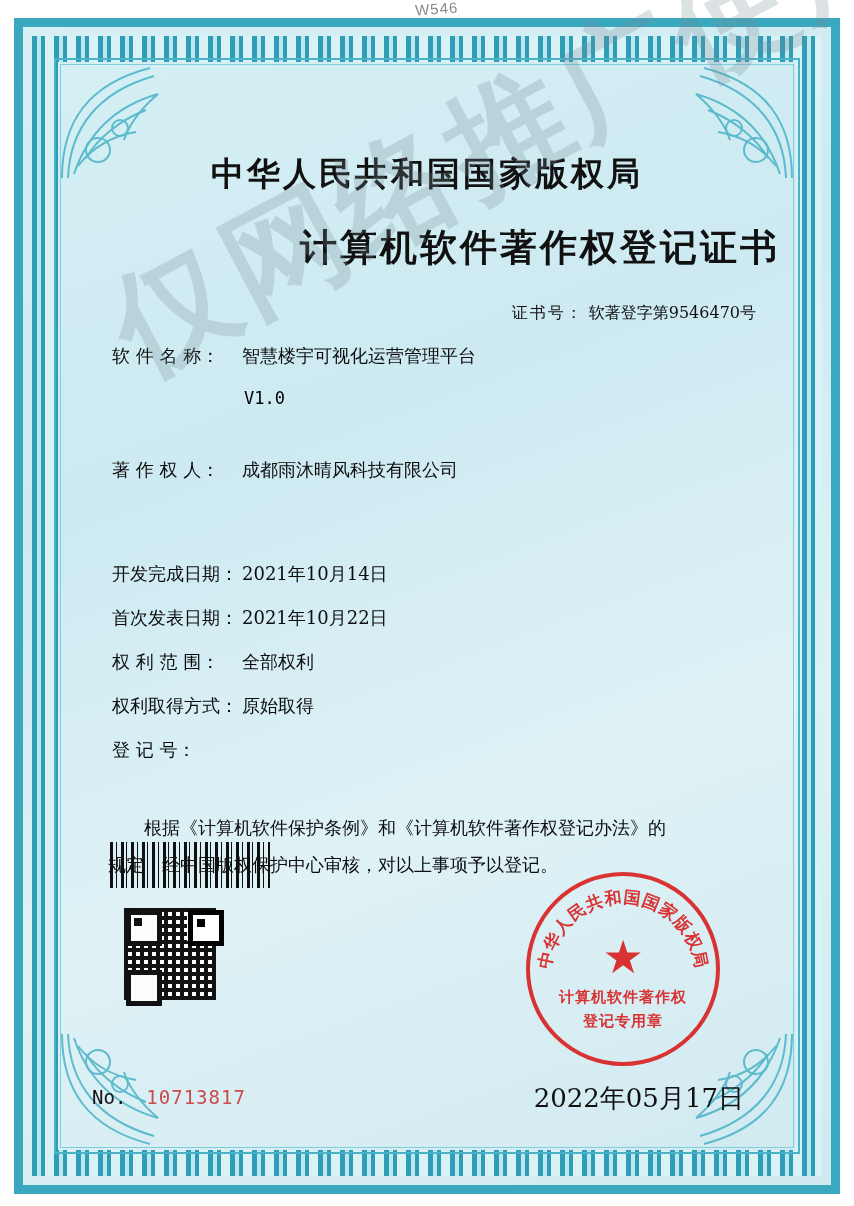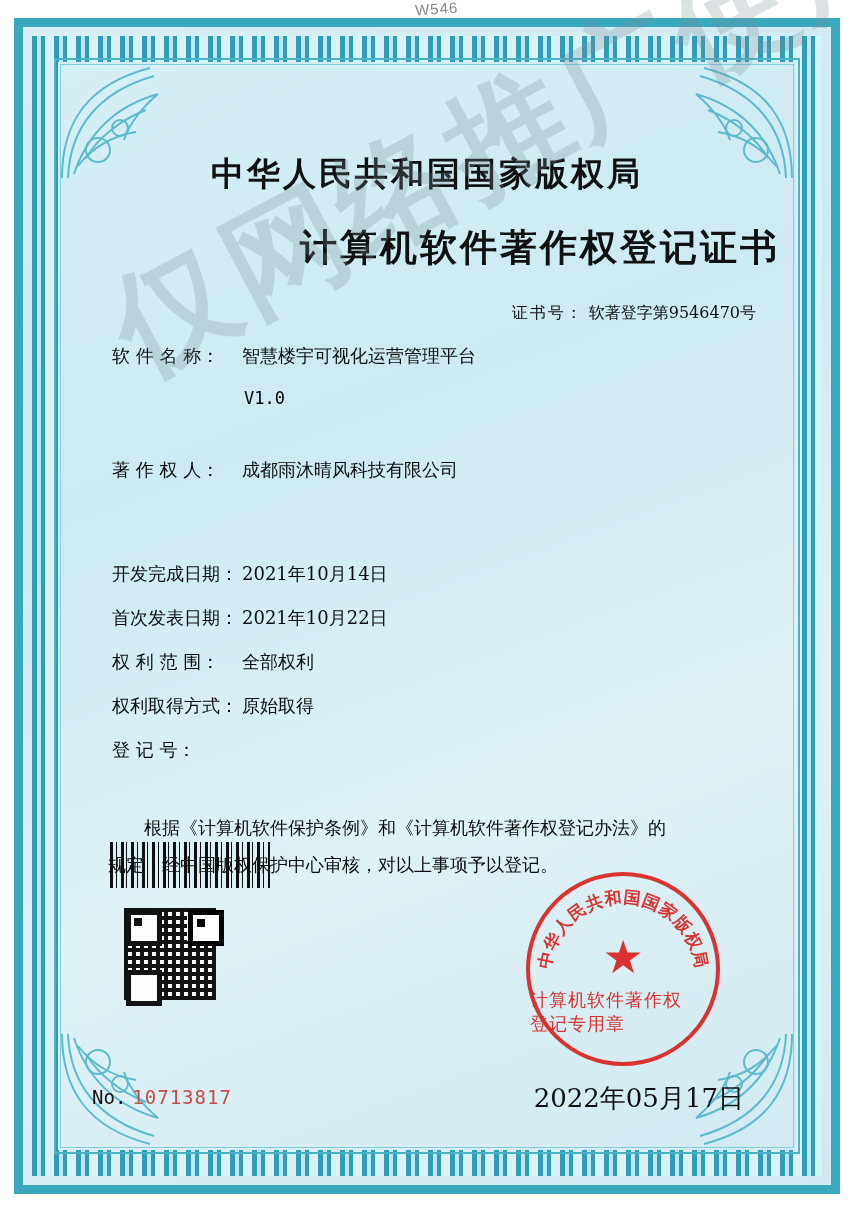--- a/index.html
+++ b/index.html
@@ -266,40 +266,41 @@
   .seal .arc text {
     font-family: "DejaVu Serif", serif;
     font-size: 17px;
     fill: #d92323;
     font-weight: bold;
     letter-spacing: 1px;
   }
   .seal .line1, .seal .line2 {
     position: absolute;
     width: 100%;
-    font-family: "DejaVu Serif", serif;
-    font-size: 18px;
-    font-weight: normal;
+    text-align: center;
+    font-family: "DejaVu Serif", serif;
+    font-size: 15px;
+    font-weight: bold;
     letter-spacing: 1px;
   }
   .seal .line1 { top: 112px; }
   .seal .line2 { top: 136px; }
 
   .no-row {
     position: absolute;
     left: 78px;
     bottom: 86px;
     font-size: 19px;
     font-family: "DejaVu Sans Mono", monospace;
     color: #111;
   }
   .no-row .num {
     color: #c94b4b;
     letter-spacing: 1px;
-    margin-left: 6px;
+    margin-left: 20px;
   }
   .issue-date {
     position: absolute;
     right: 96px;
     bottom: 78px;
     font-size: 26px;
     font-family: "DejaVu Serif", serif;
     color: #111;
   }
 </style>

